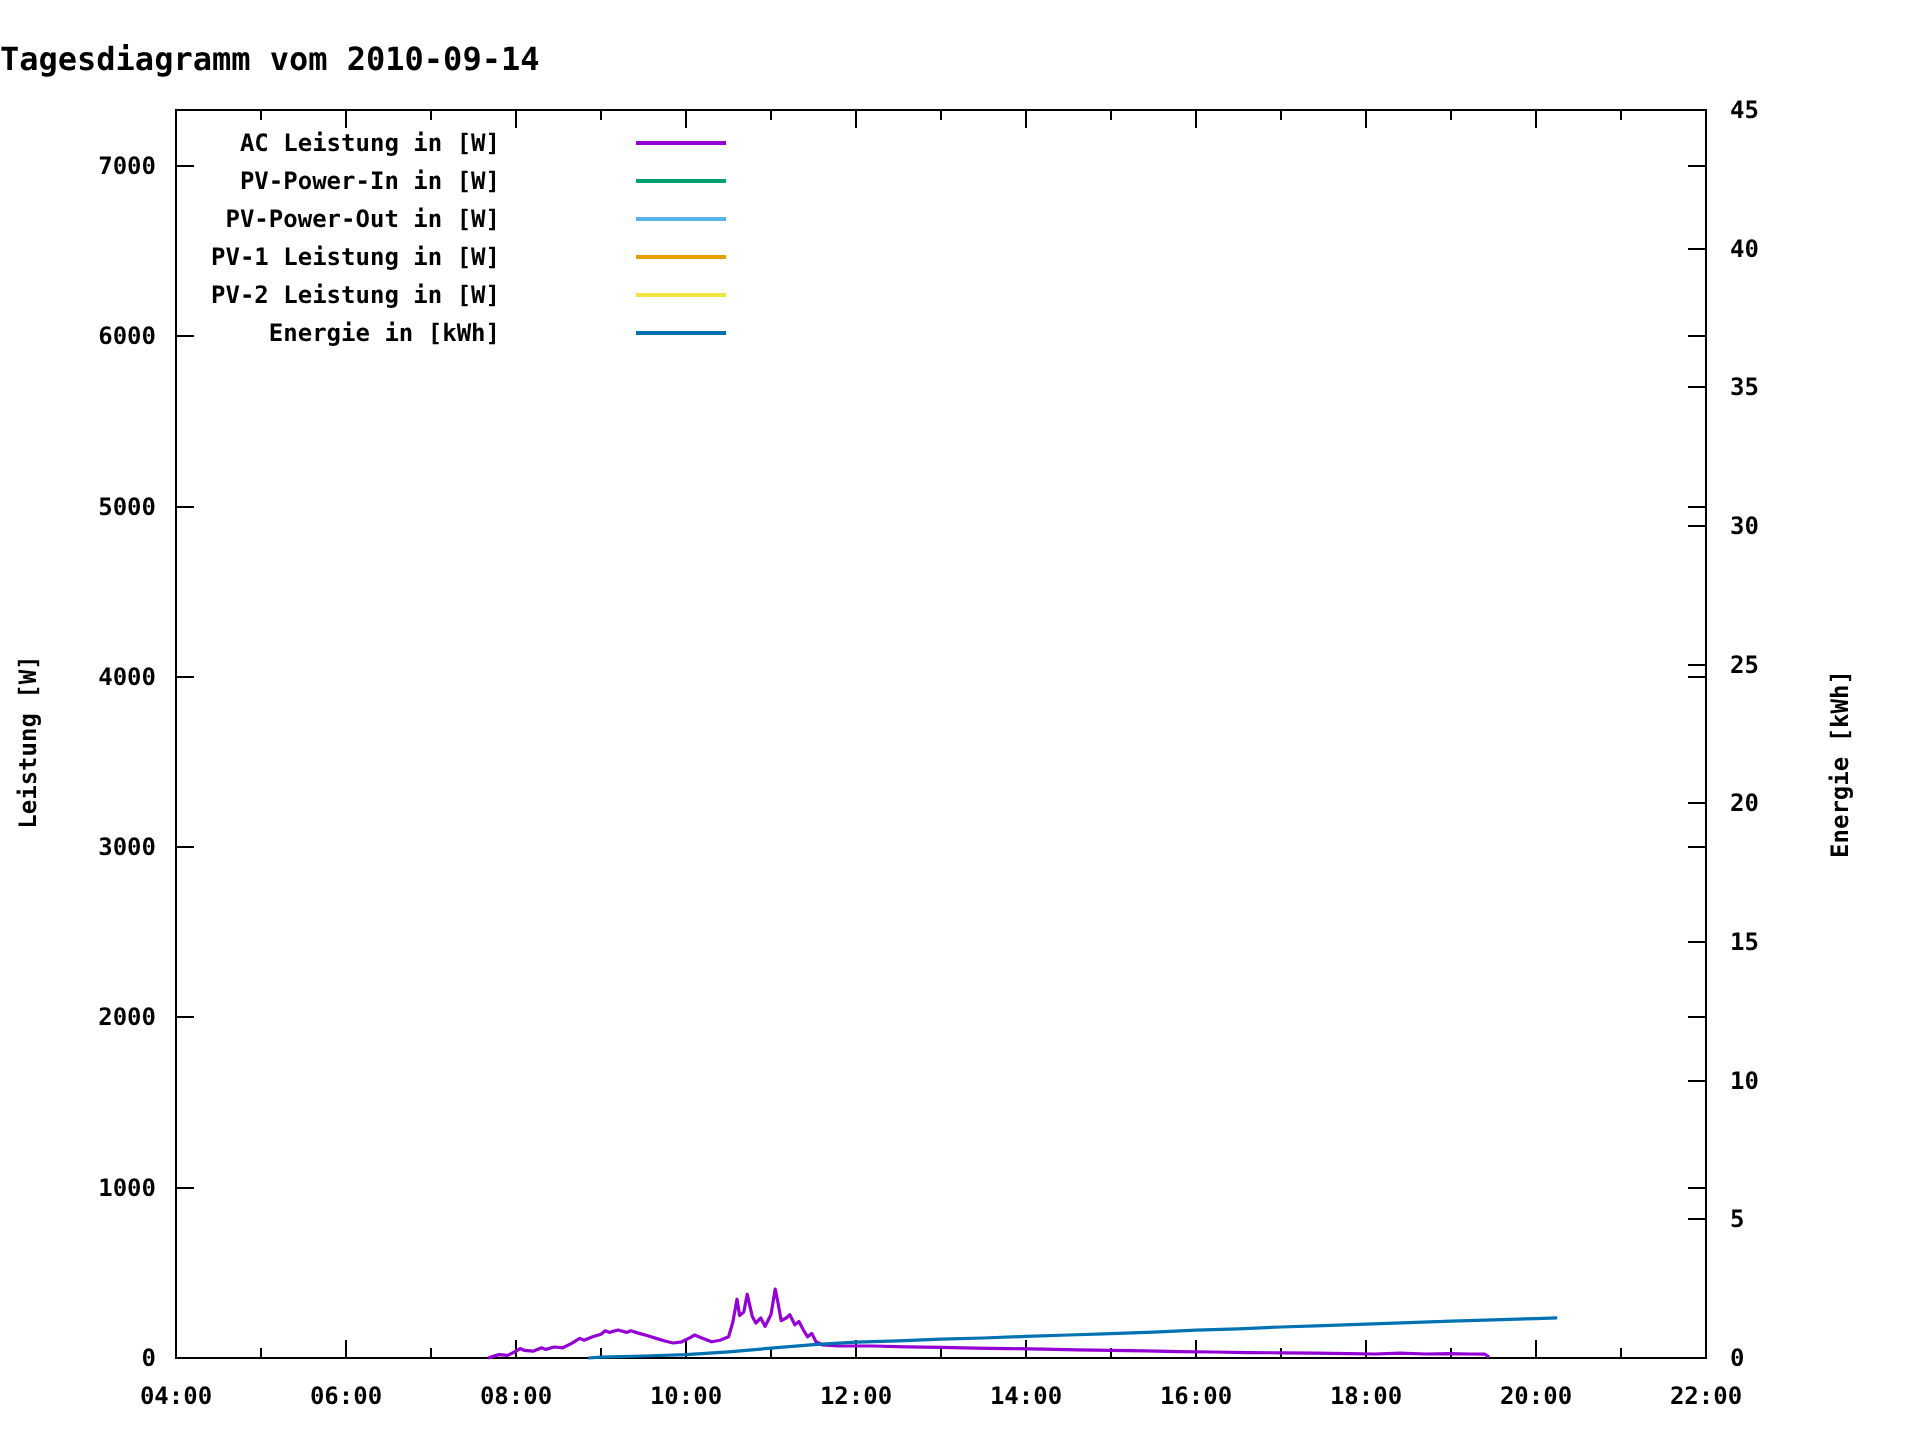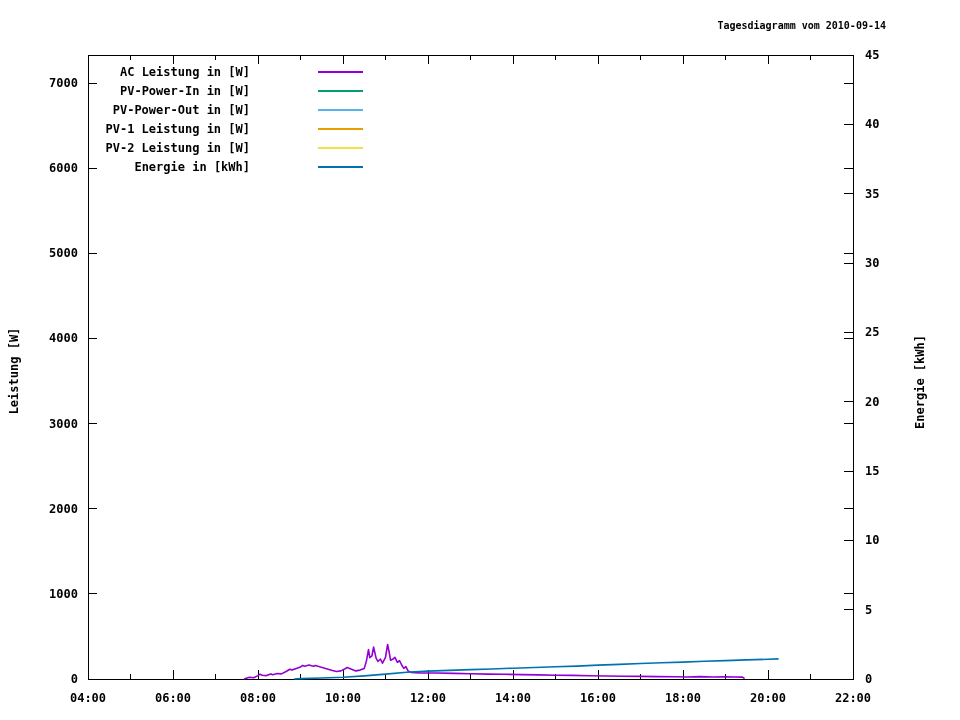--- a/index.html
+++ b/index.html
@@ -2,22 +2,22 @@
 <html><head>
 <meta charset="utf-8">
 <style>
   html,body{margin:0;padding:0;}
   body{
     width:960px;height:720px;background:#ffffff;position:relative;overflow:hidden;
     font-family:"DejaVu Sans Mono","Liberation Mono",monospace;
     -webkit-font-smoothing:none;
   }
   .chart-title{
-    position:absolute;top:20px;left:16px;width:870px;text-align:right;
-    font-size:10px;font-weight:bold;color:#000;letter-spacing:0px;
+    position:absolute;top:20px;left:0;width:870px;text-align:left;
+    font-size:16px;font-weight:bold;color:#000;letter-spacing:0px;
   }
   .ylabel{
     position:absolute;left:-66px;top:364px;width:160px;text-align:center;
     transform:rotate(-90deg);transform-origin:center center;
     font-size:12px;font-weight:bold;color:#000;
   }
   .y2label{
     position:absolute;left:840px;top:375px;width:160px;text-align:center;
     transform:rotate(-90deg);transform-origin:center center;
     font-size:12px;font-weight:bold;color:#000;

